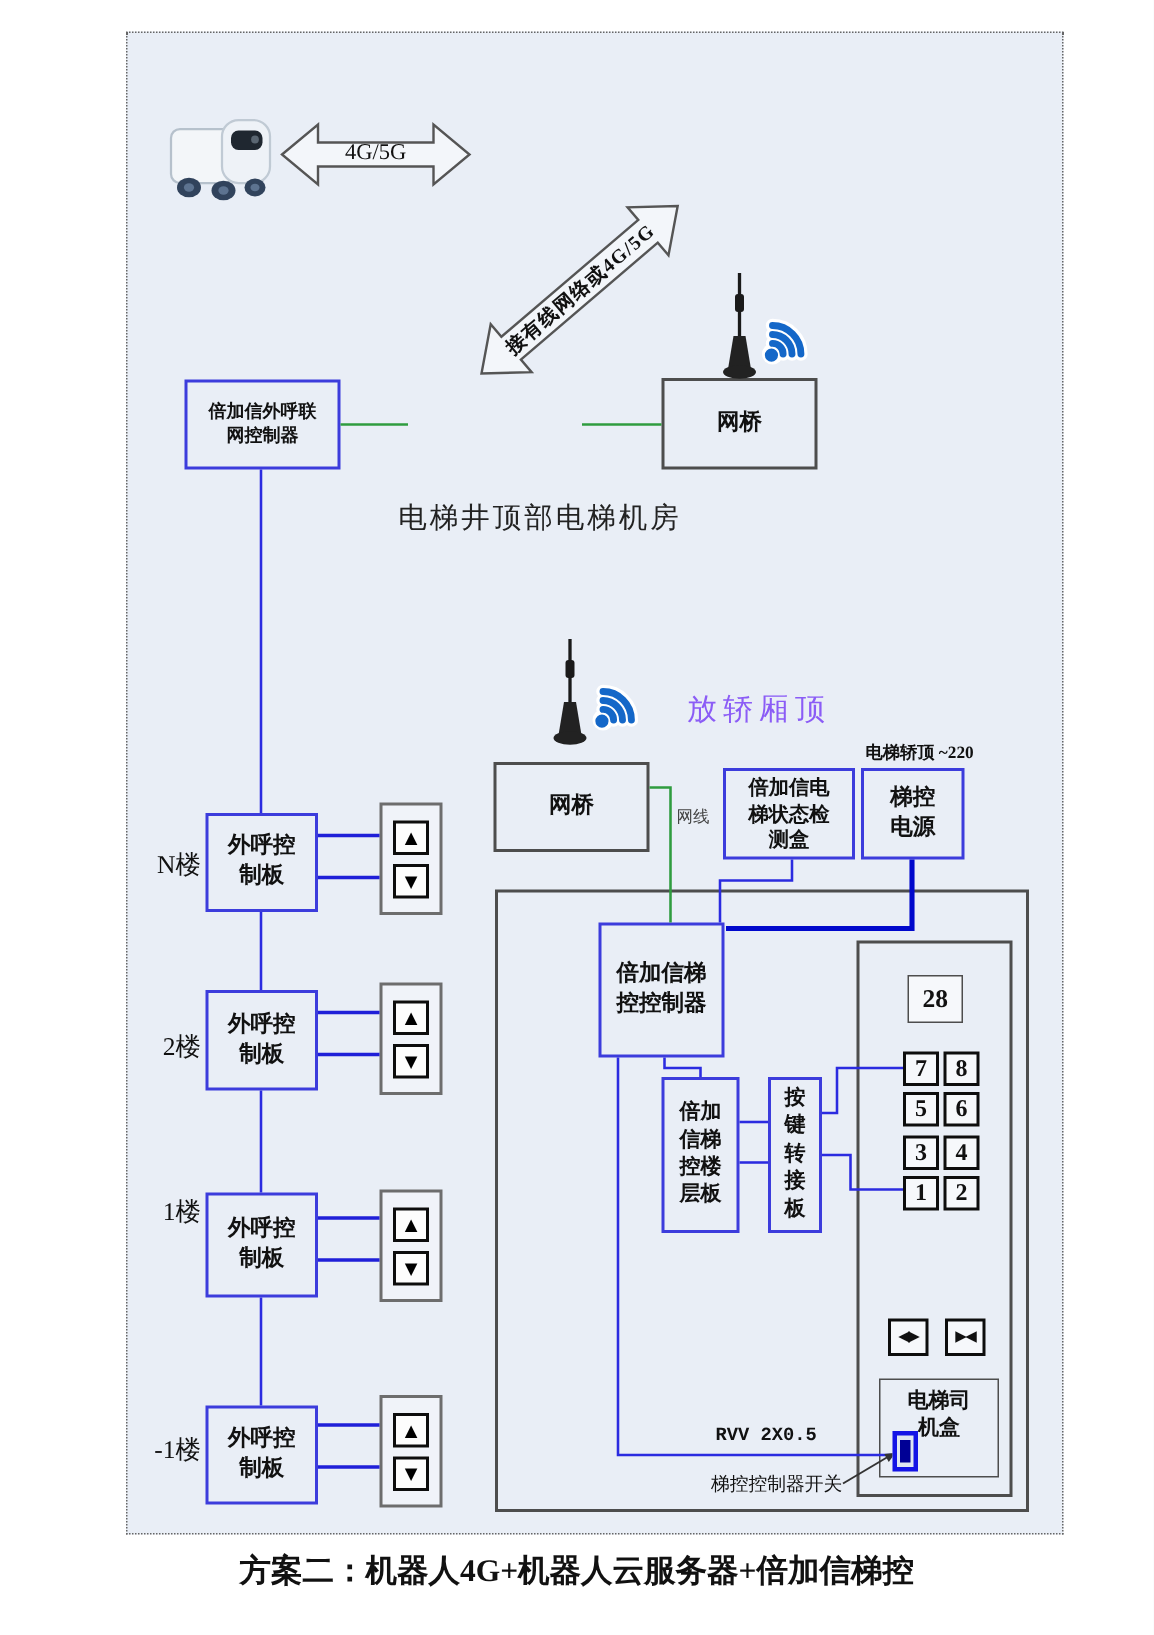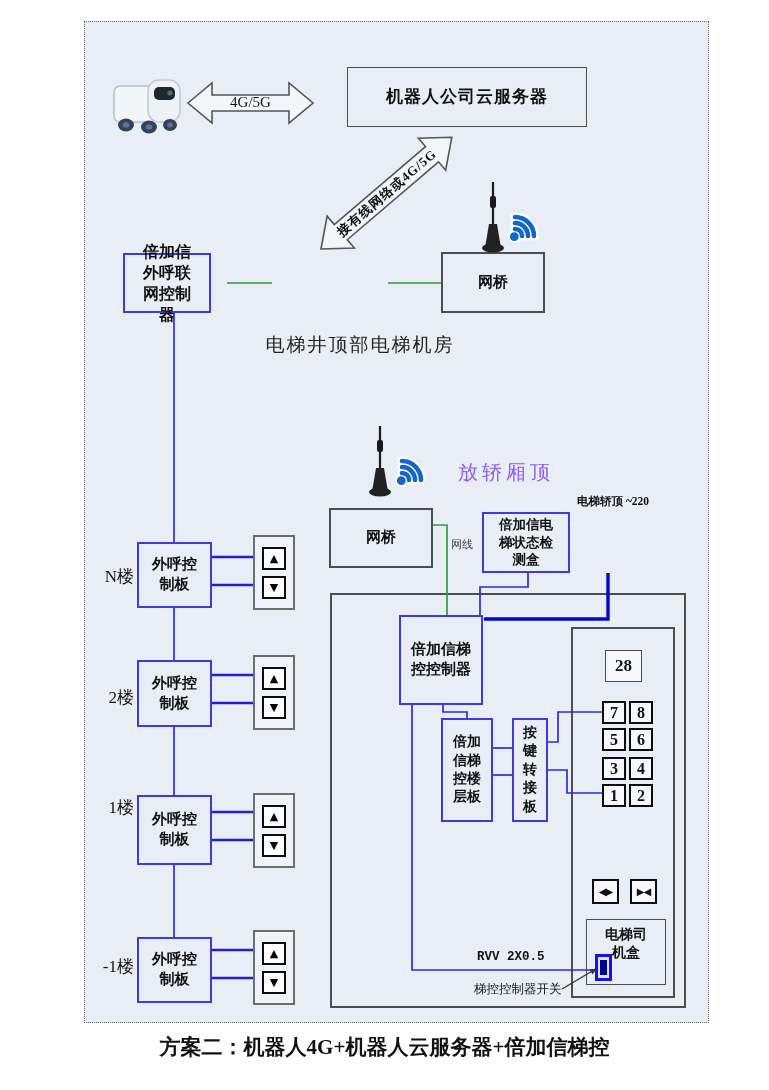--- a/index.html
+++ b/index.html
@@ -34,25 +34,22 @@
   .switch-inner{width:7px;height:15px;background:#000095;}
   .caption{position:absolute;left:0;top:1033px;width:769px;text-align:center;font-size:21px;font-weight:bold;z-index:2;}
 </style>
 </head>
 <body>
 
 <div class="stage">
 
   <div class="panel"></div>
 
-  <div class="box b-thin bold" style="left:347px;top:67px;width:240px;height:60px;font-size:17px;letter-spacing:1px;">
-    <span>机器人公司云服务器</span>
-  </div>
-
-  <div class="box b-blue" style="left:123px;top:253px;width:88px;height:60px;font-size:16px;padding:0 12px;font-weight:600;">
+
+  <div class="box b-blue" style="left:123px;top:253px;width:104px;height:60px;font-size:12px;padding:0 12px;font-weight:600;">
     <span>倍加信外呼联网控制器</span>
   </div>
 
 
   <div class="box b-dark" style="left:441px;top:252px;width:104px;height:61px;font-size:15px;font-weight:600;">
     <span>网桥</span>
   </div>
 
   <div class="lbl" style="left:230px;top:332px;width:260px;text-align:center;font-size:19px;letter-spacing:2px;color:#222;">电梯井顶部电梯机房</div>
 
@@ -68,20 +65,23 @@
   <div class="box b-dark" style="left:329px;top:508px;width:104px;height:60px;font-size:15px;font-weight:600;">
     <span>网桥</span>
   </div>
 
   <div class="lbl" style="left:451px;top:537px;font-size:11px;color:#444;">网线</div>
 
   <div class="box b-blue" style="left:482px;top:512px;width:88px;height:61px;font-size:13.5px;padding:0 14px;font-weight:600;">
     <span>倍加信电梯状态检测盒</span>
   </div>
 
+  <div class="box b-blue" style="left:574px;top:512px;width:69px;height:61px;font-size:15px;padding:0 16px;font-weight:600;">
+    <span>梯控电源</span>
+  </div>
 
   <div class="box b-dark" style="left:330px;top:593px;width:356px;height:415px;background:transparent;"></div>
 
   <div class="box b-blue" style="left:399px;top:615px;width:84px;height:90px;font-size:15px;padding:0 10px;font-weight:600;">
     <span>倍加信梯控控制器</span>
   </div>
 
   <div class="box b-blue" style="left:441px;top:718px;width:52px;height:104px;font-size:14px;padding:0 10px;font-weight:600;">
     <span>倍加信梯控楼层板</span>
   </div>

